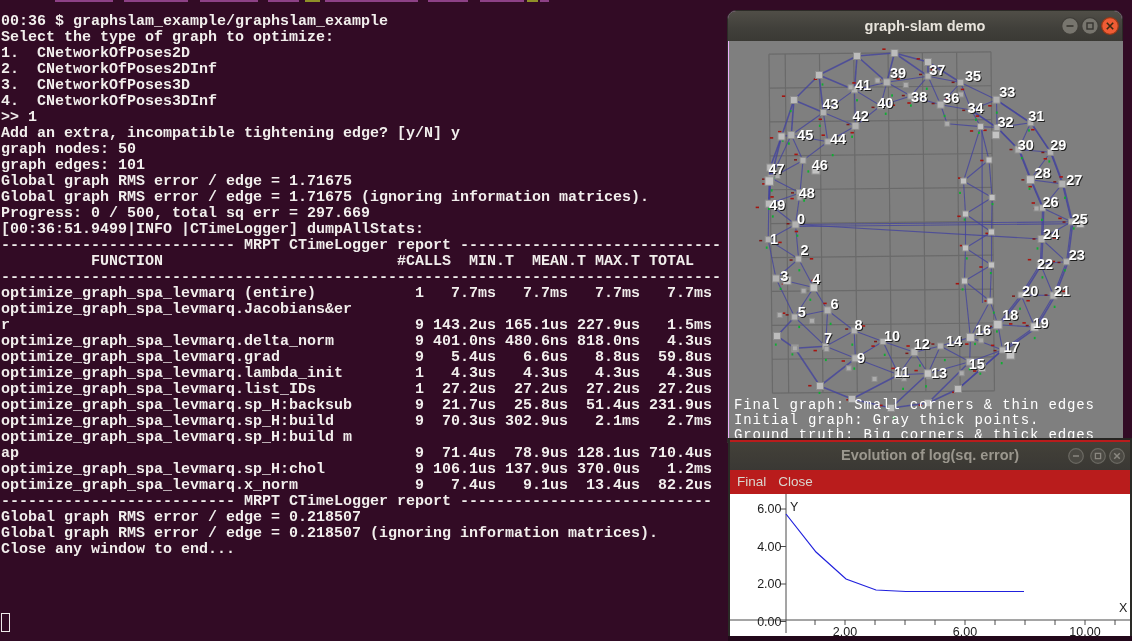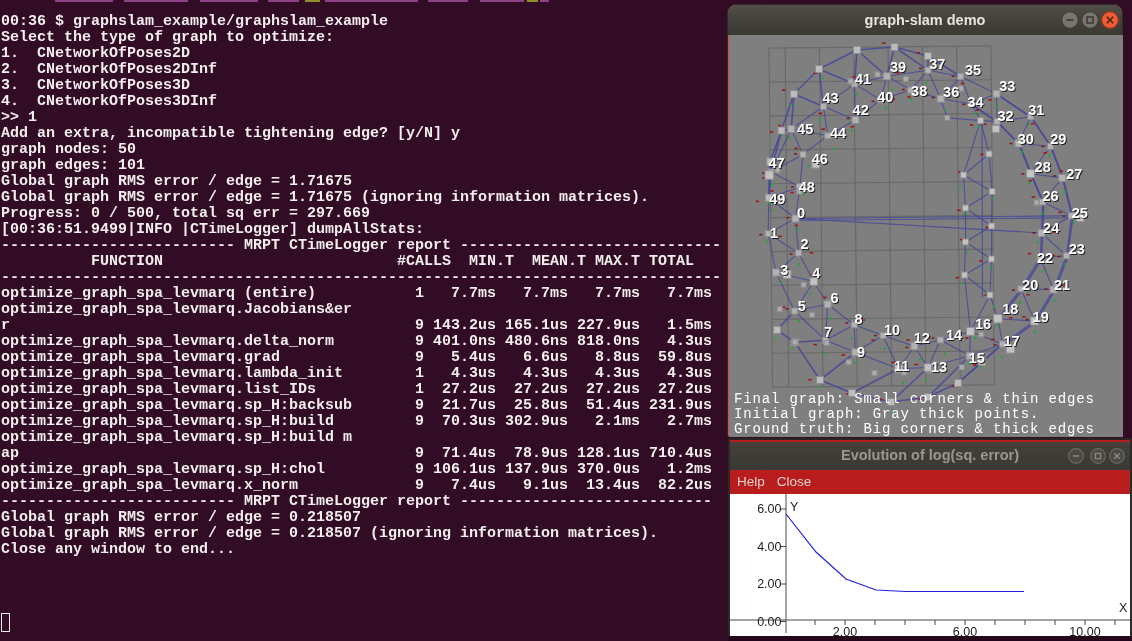--- a/index.html
+++ b/index.html
@@ -3,22 +3,22 @@
 <style>
 * { margin:0; padding:0; box-sizing:border-box; }
 html,body { width:1132px; height:641px; overflow:hidden; background:#320b25; }
 #term {
   position:absolute; left:1px; top:14px;
   font-family:"Liberation Mono", monospace; font-weight:bold;
   font-size:15px; line-height:16px; color:#f1eeec; white-space:pre;
 }
 #cursor { position:absolute; left:0.5px; top:612.5px; width:9px; height:19px; border:1.5px solid #eeeaea; }
 #win1 {
-  position:absolute; left:727px; top:4px; width:396px; height:433px;
-  background:#ef4444; border-radius:9px 9px 0 0; border:1px solid #2c2b27;
+  position:absolute; left:727px; top:10px; width:396px; height:433px;
+  background:#f0abfc; border-radius:9px 9px 0 0; border:1px solid #2c2b27;
 }
 #w1title {
   position:absolute; left:0; top:0; width:100%; height:30px;
   border-radius:8px 8px 0 0;
   background:linear-gradient(#504e47, #403f3a 60%, #3a3934);
   color:#e8e4dc; font-family:"Liberation Sans", sans-serif; font-weight:bold;
   font-size:14.5px; text-align:center; line-height:30px;
 }
 #win2 {
   position:absolute; left:728px; top:438px; width:404px; height:198px;
@@ -652,21 +652,21 @@
 <div id="win2">
   <div id="w2title">Evolution of log(sq. error)</div>
   <svg width="64" height="28" style="position:absolute;left:334px;top:2px">
       <circle cx="12" cy="14" r="7.3" fill="#4b4943" stroke="#6b6962" stroke-width="1.2"></circle>
       <line x1="9" y1="14" x2="15" y2="14" stroke="#8a8780" stroke-width="1.5"></line>
       <circle cx="34" cy="14" r="7.3" fill="#4b4943" stroke="#6b6962" stroke-width="1.2"></circle>
       <rect x="31.4" y="11.4" width="5.2" height="5.2" fill="none" stroke="#8a8780" stroke-width="1.3"></rect>
       <circle cx="53" cy="14" r="7.3" fill="#4b4943" stroke="#6b6962" stroke-width="1.2"></circle>
       <path d="M 50.2 11.2 L 55.8 16.8 M 55.8 11.2 L 50.2 16.8" stroke="#8a8780" stroke-width="1.5" fill="none"></path>
     </svg>
-  <div id="w2menu"><span class="m1">Help</span><span class="m2">Close</span></div>
+  <div id="w2menu"><span class="m1">Final</span><span class="m2">Close</span></div>
   <svg width="400" height="149" viewBox="730 492 400 149" style="position:absolute;left:0;top:54px">
 <rect x="730" y="492" width="400" height="149" fill="#ffffff"></rect>
 <g stroke="#4a4a4a" stroke-width="1">
 <line x1="786" y1="492" x2="786" y2="631"></line>
 <line x1="730" y1="618" x2="1130" y2="618"></line>
 <line x1="815" y1="618" x2="815" y2="623"></line>
 <line x1="845" y1="618" x2="845" y2="623"></line>
 <line x1="875" y1="618" x2="875" y2="623"></line>
 <line x1="905" y1="618" x2="905" y2="623"></line>
 <line x1="935" y1="618" x2="935" y2="623"></line>

